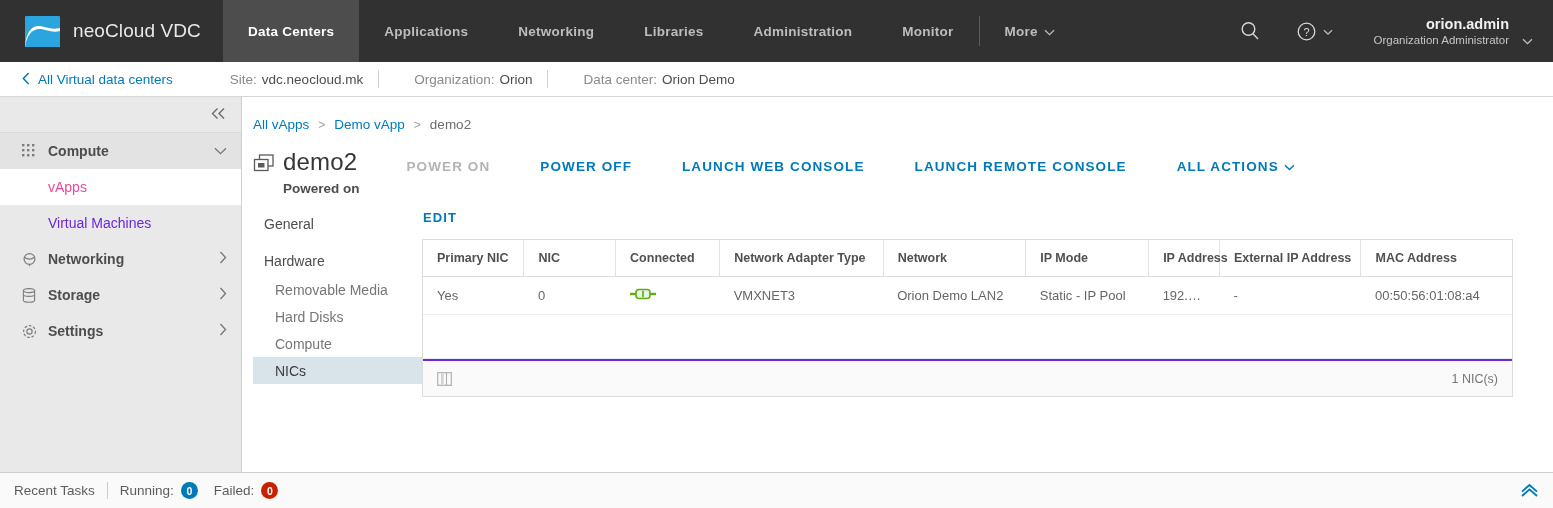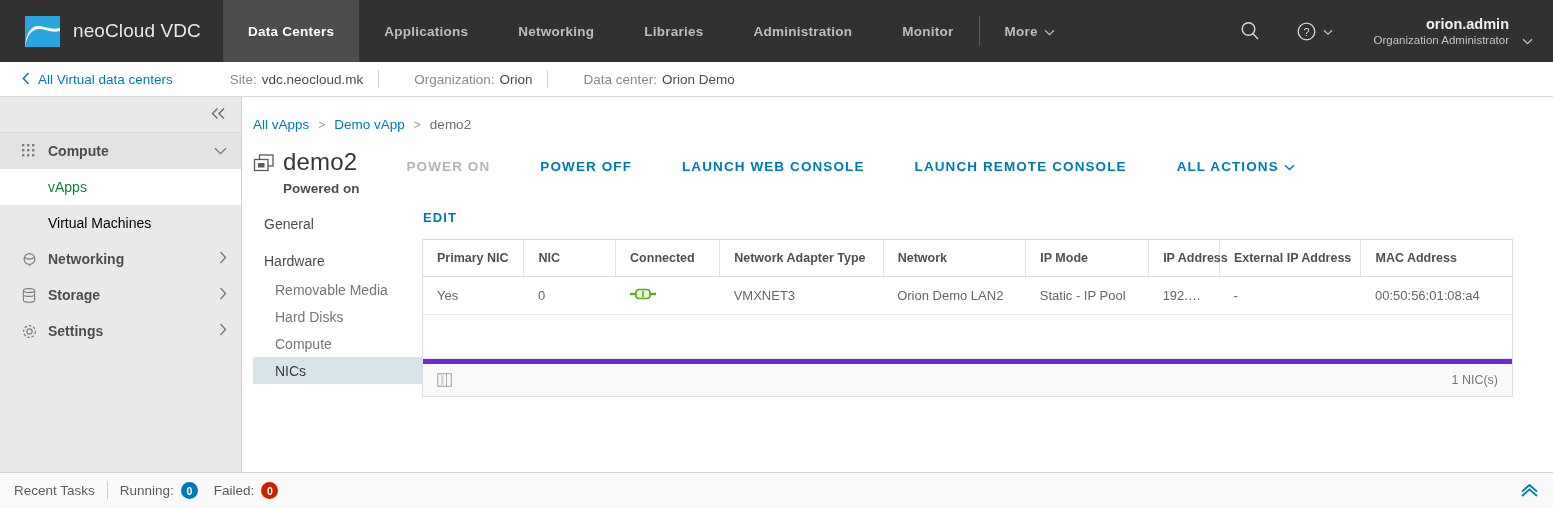--- a/index.html
+++ b/index.html
@@ -64,22 +64,22 @@
     width: 242px; flex: 0 0 242px; background: #e9e9e9; border-right: 1px solid #d0d0d0;
     display: flex; flex-direction: column;
   }
   .leftnav-top { height: 36px; display: flex; align-items: center; justify-content: flex-end; padding-right: 14px; border-bottom: 1px solid #d9d9d9; }
   .collapse-btn { color: #6b6b6b; font-size: 17px; cursor: pointer; line-height: 1; }
   .nav-group { display: flex; align-items: center; height: 36px; padding: 0 14px 0 22px; cursor: pointer; }
   .nav-group .gicon { width: 20px; flex: 0 0 20px; display: flex; align-items: center; color: #6b6b6b; }
   .nav-group .glabel { font-size: 14px; font-weight: bold; color: #4d4d4d; flex: 1 1 auto; padding-left: 6px; }
   .nav-group .gchev { color: #767676; font-size: 12px; }
   .nav-group.expanded { background: #e3e3e3; }
-  .nav-child { height: 36px; display: flex; align-items: center; padding-left: 48px; font-size: 14px; color: #000000; cursor: pointer; }
-  .nav-child.active { background: #ffffff; color: #15803d; }
+  .nav-child { height: 36px; display: flex; align-items: center; padding-left: 48px; font-size: 14px; color: #6d28d9; cursor: pointer; }
+  .nav-child.active { background: #ffffff; color: #ec4899; }
 
   
   .main { flex: 1 1 auto; display: flex; flex-direction: column; min-width: 0; background: #fff; }
 
   .crumbs { display: flex; align-items: center; padding: 20px 0 0 11px; font-size: 13.5px; gap: 9px; }
   .crumb { color: #0079b8; cursor: pointer; }
   .crumb.last { color: #6d6d6d; cursor: default; }
   .crumb-sep { color: #a0a0a0; font-size: 12px; }
 
   .titlerow { display: flex; align-items: flex-start; padding: 17px 0 0 11px; }
@@ -116,21 +116,21 @@
     white-space: nowrap; background: #fff;
   }
   table.nics th:last-child { border-right: none; }
   table.nics td {
     font-size: 13px; color: #666666; padding: 11px 12px 11px 14px;
     border-bottom: 1px solid #ececec; white-space: nowrap; overflow: hidden; text-overflow: ellipsis;
   }
   .filler { height: 44px; }
   .tablefoot {
     height: 37px; display: flex; align-items: center; justify-content: space-between;
-    padding: 0 14px 0 14px; background: #fafafa; border-top: 5px solid #6d28d9; font-size: 12.5px; color: #767676;
+    padding: 0 14px 0 14px; background: #fafafa; border-top: 2px solid #6d28d9; font-size: 12.5px; color: #767676;
   }
   .col-toggle { cursor: pointer; display: flex; align-items: center; }
 
   
   .footer {
     height: 36px; flex: 0 0 36px; border-top: 1px solid #d0d0d0; background: #fafafa;
     display: flex; align-items: center; padding: 0 14px 0 14px; font-size: 13.5px; color: #5c5c5c;
   }
   .foot-label { padding-right: 12px; text-align: right; }
   .foot-div { width: 1px; height: 17px; background: #cdcdcd; }

